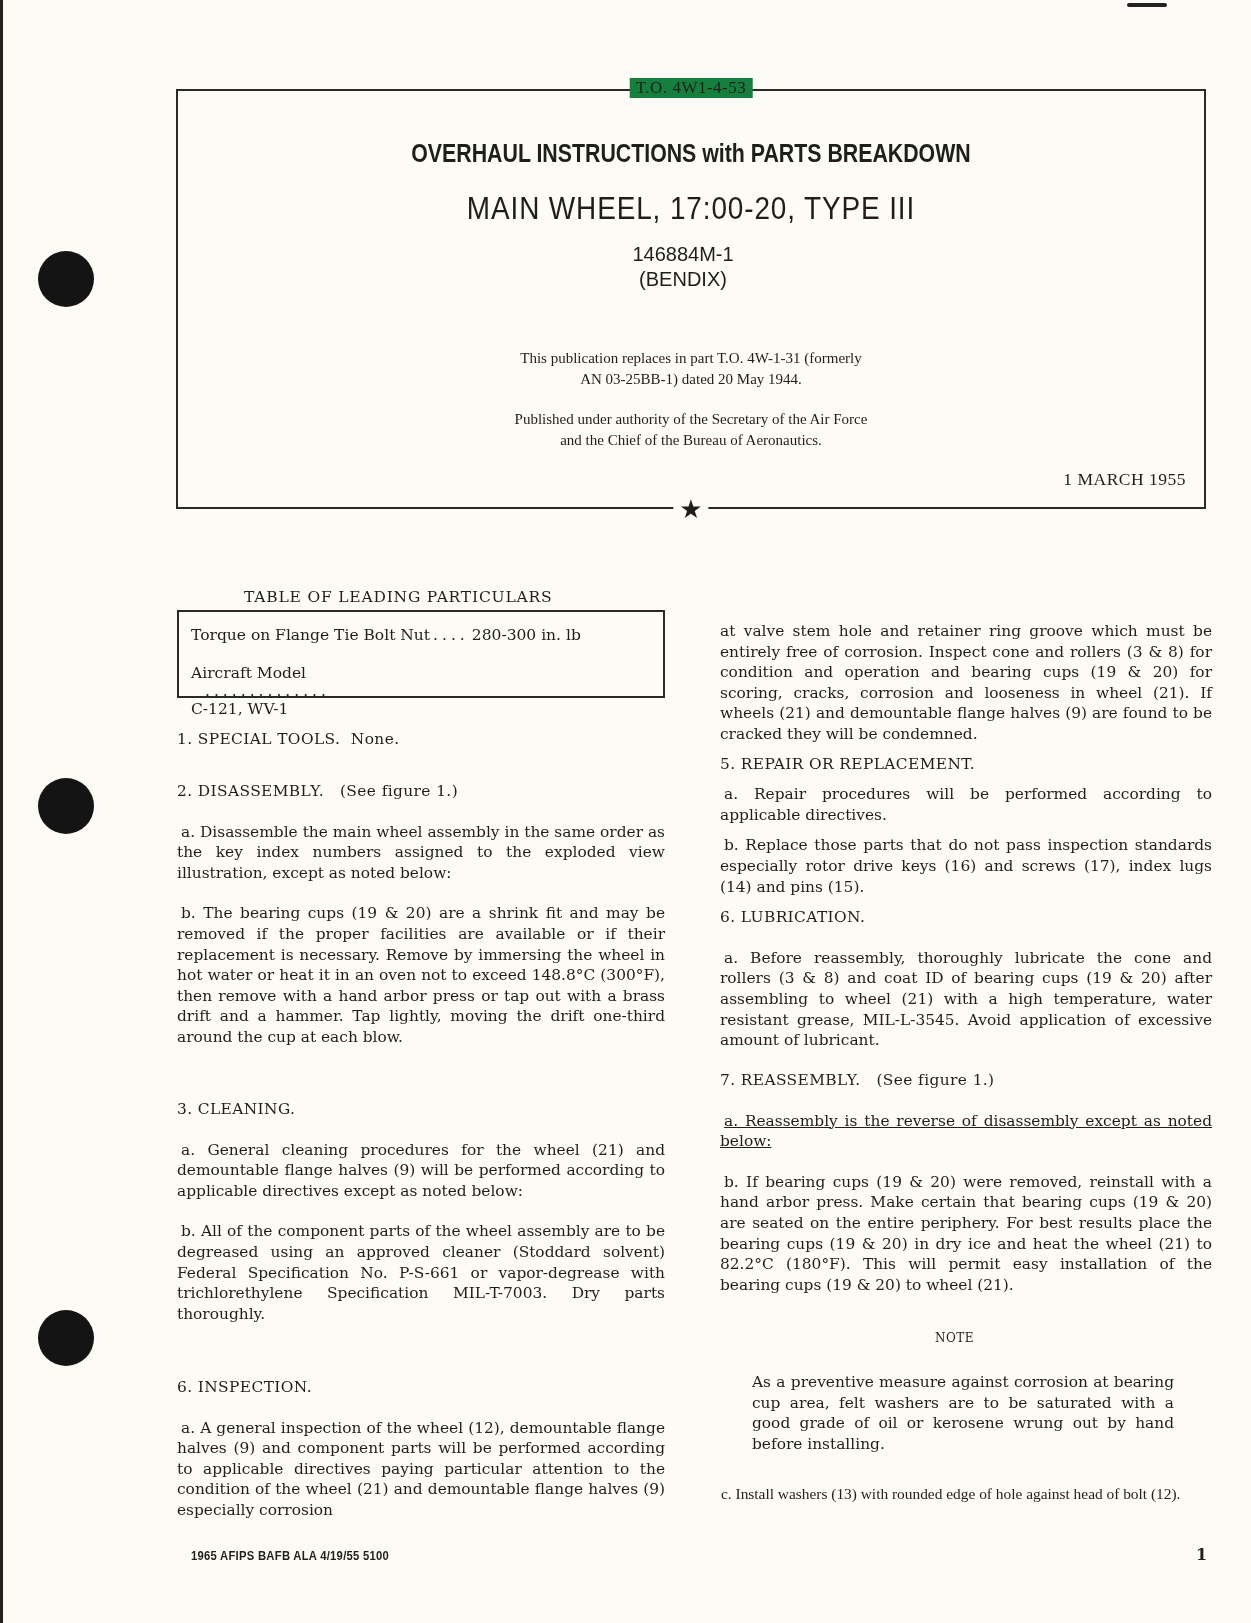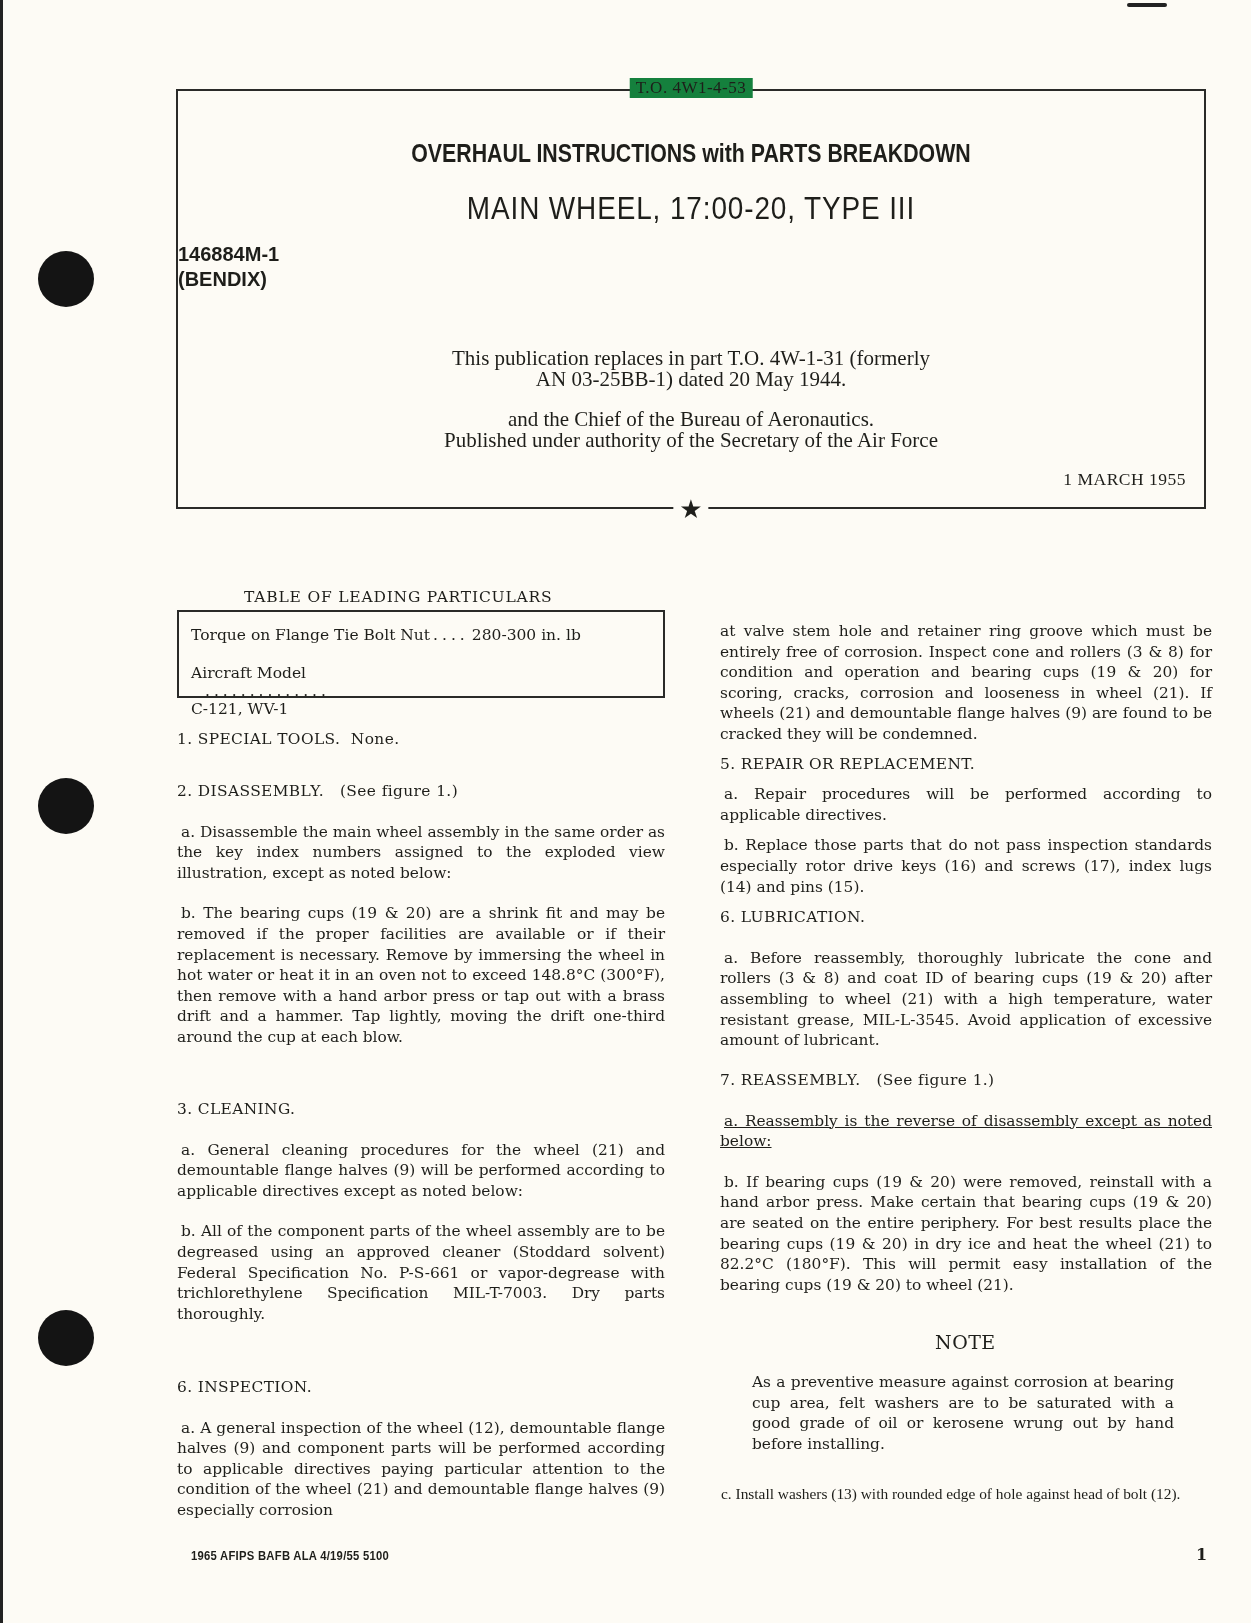--- a/index.html
+++ b/index.html
@@ -30,28 +30,28 @@
     position: absolute; left: 0; right: 0; top: 47px; text-align: center;
     font-family: "Liberation Sans", sans-serif; font-weight: bold; font-size: 26px;
     transform: scaleX(0.82); letter-spacing: 0px;
   }
   .title2 {
     position: absolute; left: 0; right: 0; top: 100px; text-align: center;
     font-family: "Liberation Sans", sans-serif; font-size: 31px; letter-spacing: 1px;
     transform: scaleX(0.9);
   }
   .partno, .maker {
-    position: absolute; left: 0; right: 16px; 
-    font-family: "Liberation Sans", sans-serif; font-size: 20px; font-weight: bold;
+    position: absolute; left: 0; right: 16px; text-align: center;
+    font-family: "Liberation Sans", sans-serif; font-size: 20px;
   }
   .partno { top: 152px; }
   .maker { top: 177px; }
   .center-block {
     position: absolute; left: 0; right: 0; text-align: center;
-    font-family: "Liberation Serif", serif; font-size: 21px; line-height: 21px;
+    font-family: "Liberation Serif", serif; font-size: 15px; line-height: 21px;
   }
   .date-line {
     position: absolute; right: 18px; top: 378px;
     font-family: "Liberation Serif", serif; font-size: 17.5px; letter-spacing: 0.5px;
   }
 
   .col { position: absolute; font-family: "DejaVu Serif", serif; font-size: 15.4px; line-height: 20.6px; }
   .col p { margin: 0; text-align: justify; }
   .col .ind { text-indent: 4px; }
   .heading { letter-spacing: 0.4px; }
@@ -60,21 +60,21 @@
   .tlp-box {
     position: absolute; left: 177px; top: 610px; width: 488px; height: 88px;
     border: 2px solid #2a2a28; box-sizing: border-box;
     font-size: 15.5px;
   }
   .tlp-row { position: absolute; left: 12px; right: 10px; display: flex; white-space: nowrap; }
   .tlp-row .lbl { }
   .tlp-row .dots { flex: 1; overflow: hidden; letter-spacing: 4px; padding: 0 3px; }
   .tlp-row .val { }
 
-  .note-title { position: absolute; left: 935px; top: 1331px; font-size: 19px; letter-spacing: 0.5px; }
+  .note-title { position: absolute; left: 935px; top: 1331px; font-size: 12px; letter-spacing: 0.5px; }
   .footer-left { position: absolute; left: 191px; top: 1549px; font-family: "Liberation Sans", sans-serif; font-weight: bold; font-size: 12.5px; letter-spacing: 0.3px; transform: scaleX(0.9); transform-origin: left; }
   .page-num { position: absolute; left: 1196px; top: 1545px; font-size: 16px; font-weight: bold; }
 </style>
 </head>
 <body>
 
 <div class="left-edge"></div>
 <div class="topmark"></div>
 <div class="hole" style="left:38px;top:251px;"></div>
 <div class="hole" style="left:38px;top:778px;"></div>
@@ -84,22 +84,22 @@
   <div class="to-label">T.O. 4W1-4-53</div>
   <div class="title1">OVERHAUL INSTRUCTIONS with PARTS BREAKDOWN</div>
   <div class="title2">MAIN WHEEL, 17:00-20, TYPE III</div>
   <div class="partno">146884M-1</div>
   <div class="maker">(BENDIX)</div>
   <div class="center-block" style="top:257px;">
     <div>This publication replaces in part T.O. 4W-1-31 (formerly</div>
     <div>AN 03-25BB-1) dated 20 May 1944.</div>
   </div>
   <div class="center-block" style="top:318px;">
+    <div>Published under authority of the Secretary of the Air Force</div>
     <div>and the Chief of the Bureau of Aeronautics.</div>
-    <div>Published under authority of the Secretary of the Air Force</div>
   </div>
   <div class="date-line">1 MARCH 1955</div>
   <div class="star">★</div>
 </div>
 
 <div class="tlp-title abs heading">TABLE OF LEADING PARTICULARS</div>
 <div class="tlp-box">
   <div class="tlp-row" style="top:14px;">
     <span class="lbl">Torque on Flange Tie Bolt Nut</span>
     <span class="dots" style="flex:0 0 auto;">....</span>

